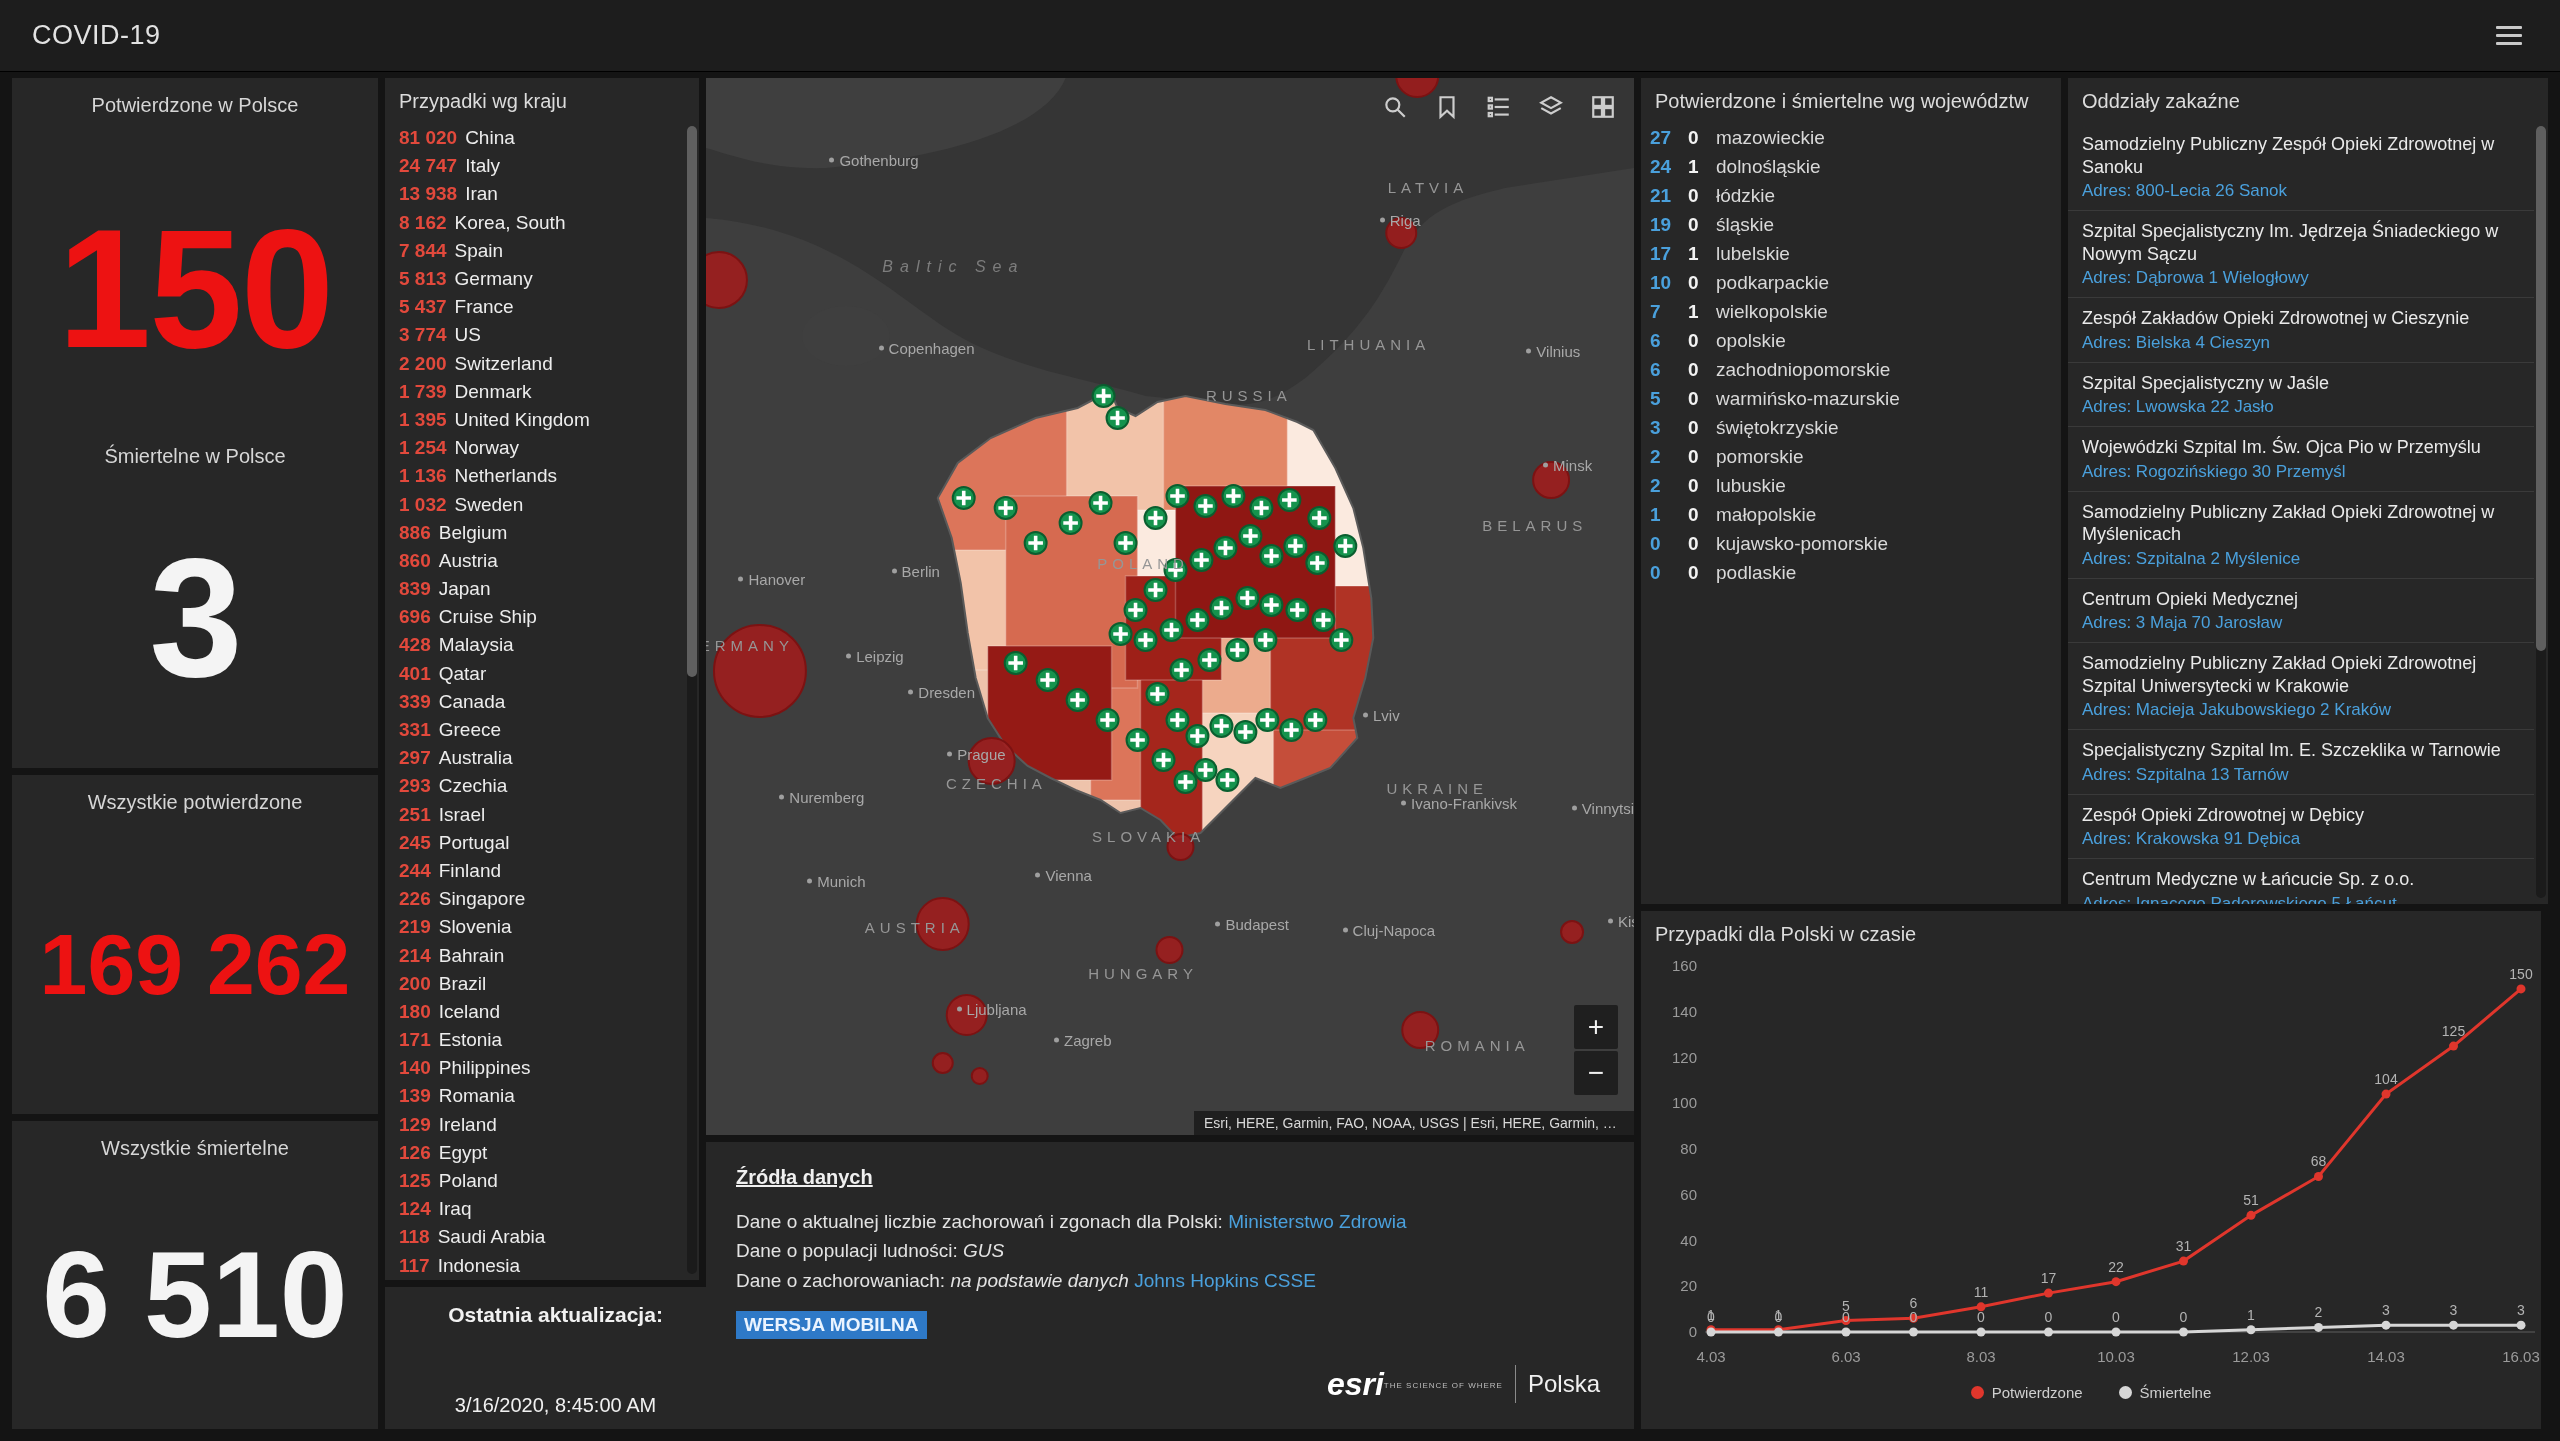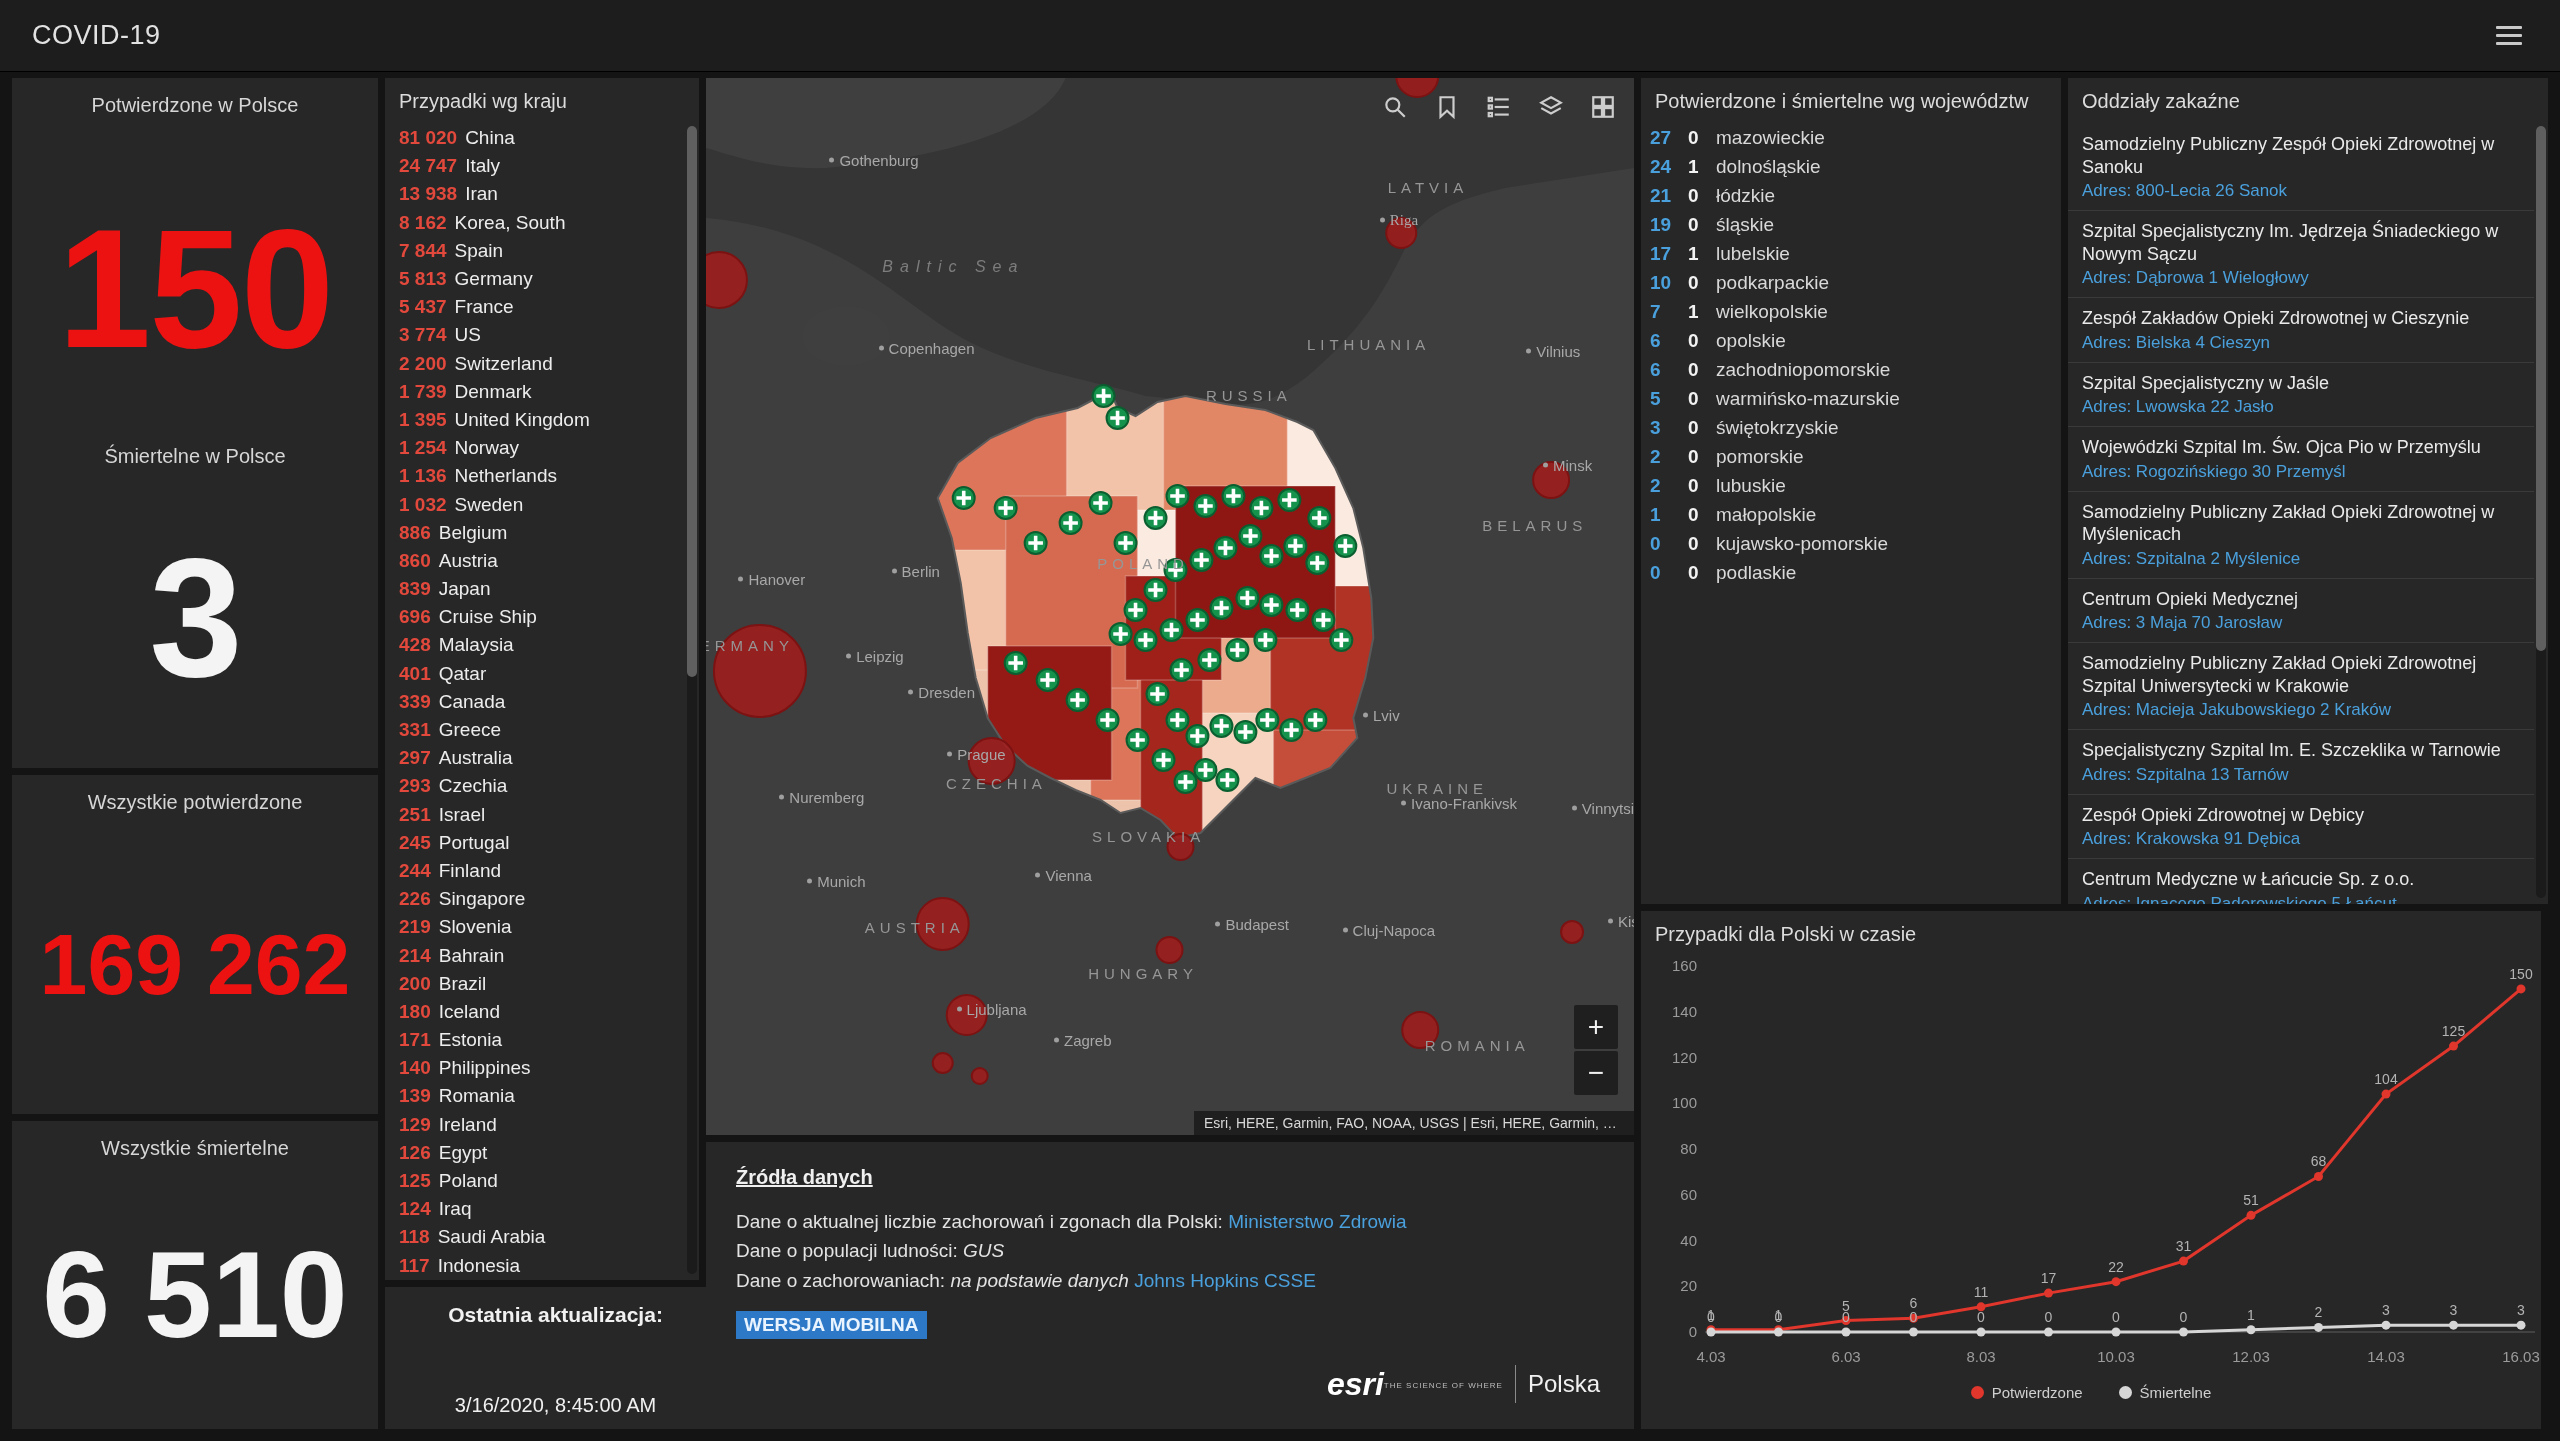--- a/index.html
+++ b/index.html
@@ -628,21 +628,21 @@
         <span class="country-label" style="left: 47.7%; top: 71.7%;">SLOVAKIA</span>
         <span class="country-label" style="left: 78.8%; top: 67.2%;">UKRAINE</span>
         <span class="country-label" style="left: 22.5%; top: 80.3%;">AUSTRIA</span>
         <span class="country-label" style="left: 47.1%; top: 84.7%;">HUNGARY</span>
         <span class="country-label" style="left: 83.1%; top: 91.5%;">ROMANIA</span>
       </div>
     <div class="map-label-layer">
 
     <span class="city-label" style="left: 13.3%; top: 7.8%;">Gothenburg</span>
         <span class="city-label" style="left: 18.6%; top: 25.5%;">Copenhagen</span>
-        <span class="city-label" style="left: 72.6%; top: 13.4%; font-family: Liberation Serif, serif;">Riga</span>
+        <span class="city-label" style="left: 72.6%; top: 13.4%;">Riga</span>
         <span class="city-label" style="left: 88.4%; top: 25.8%;">Vilnius</span>
         <span class="city-label" style="left: 90.2%; top: 36.6%;">Minsk</span>
         <span class="city-label" style="left: 3.5%; top: 47.4%;">Hanover</span>
         <span class="city-label" style="left: 20%; top: 46.6%;">Berlin</span>
         <span class="city-label" style="left: 15.1%; top: 54.7%;">Leipzig</span>
         <span class="city-label" style="left: 21.8%; top: 58.1%;">Dresden</span>
         <span class="city-label" style="left: 26%; top: 64%;">Prague</span>
         <span class="city-label" style="left: 7.9%; top: 68%;">Nuremberg</span>
         <span class="city-label" style="left: 10.9%; top: 76%;">Munich</span>
         <span class="city-label" style="left: 35.5%; top: 75.4%;">Vienna</span>

